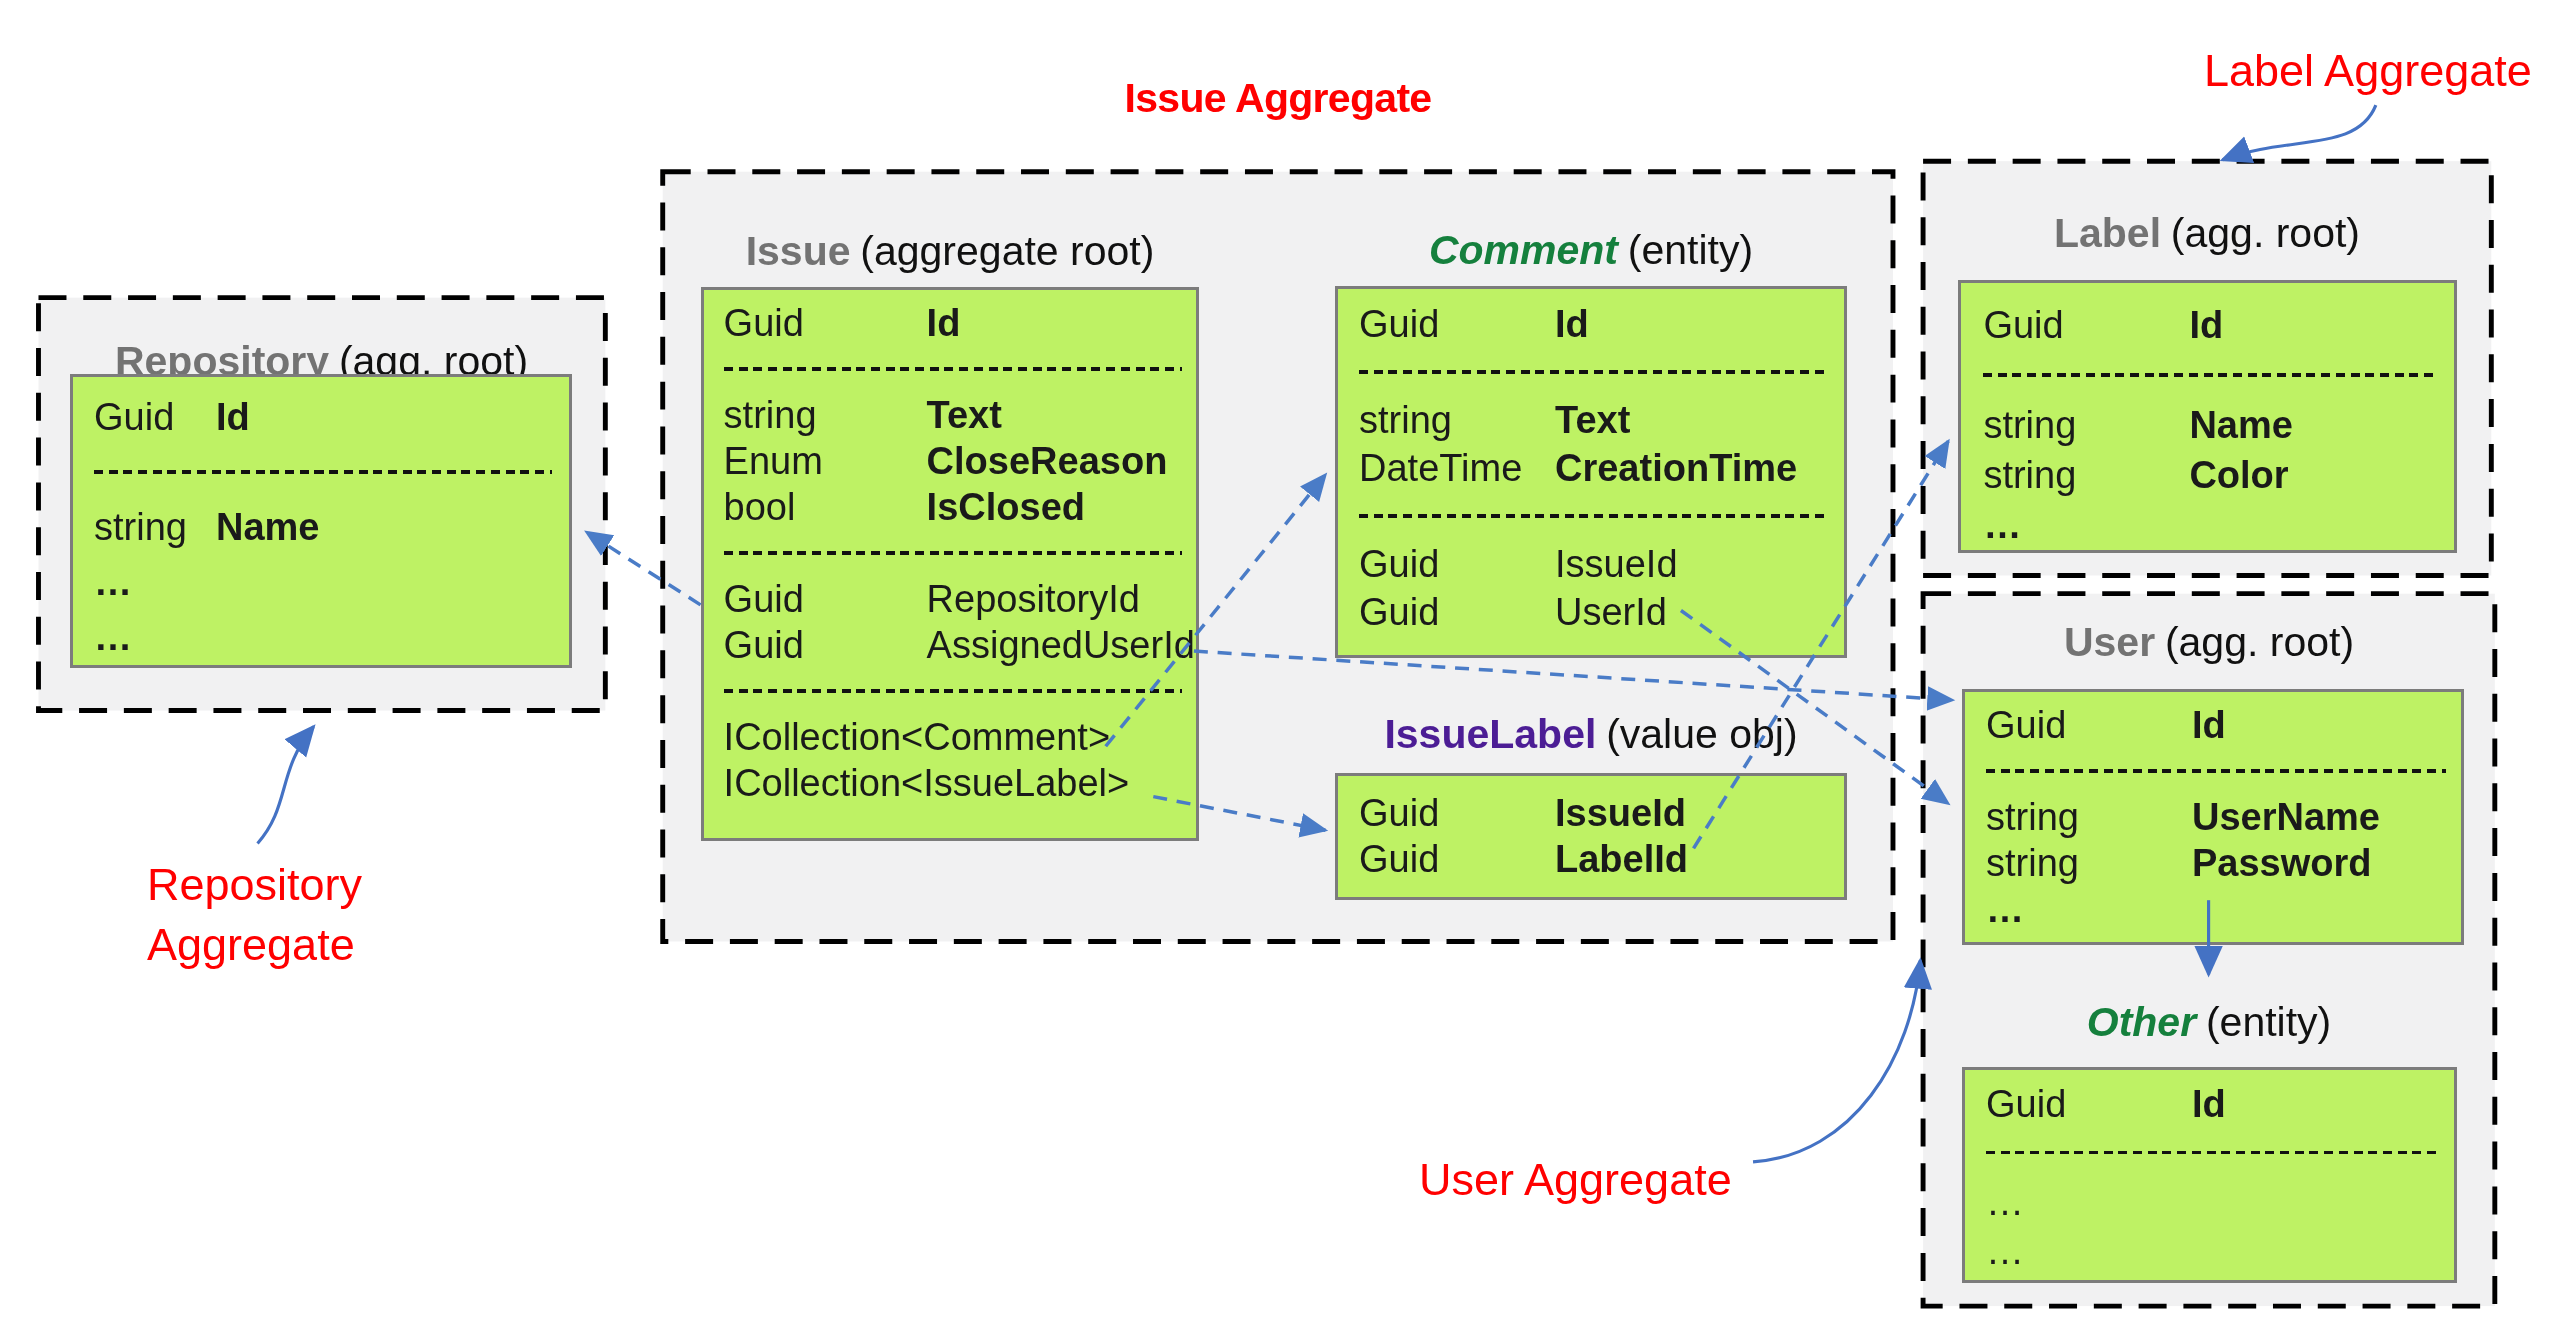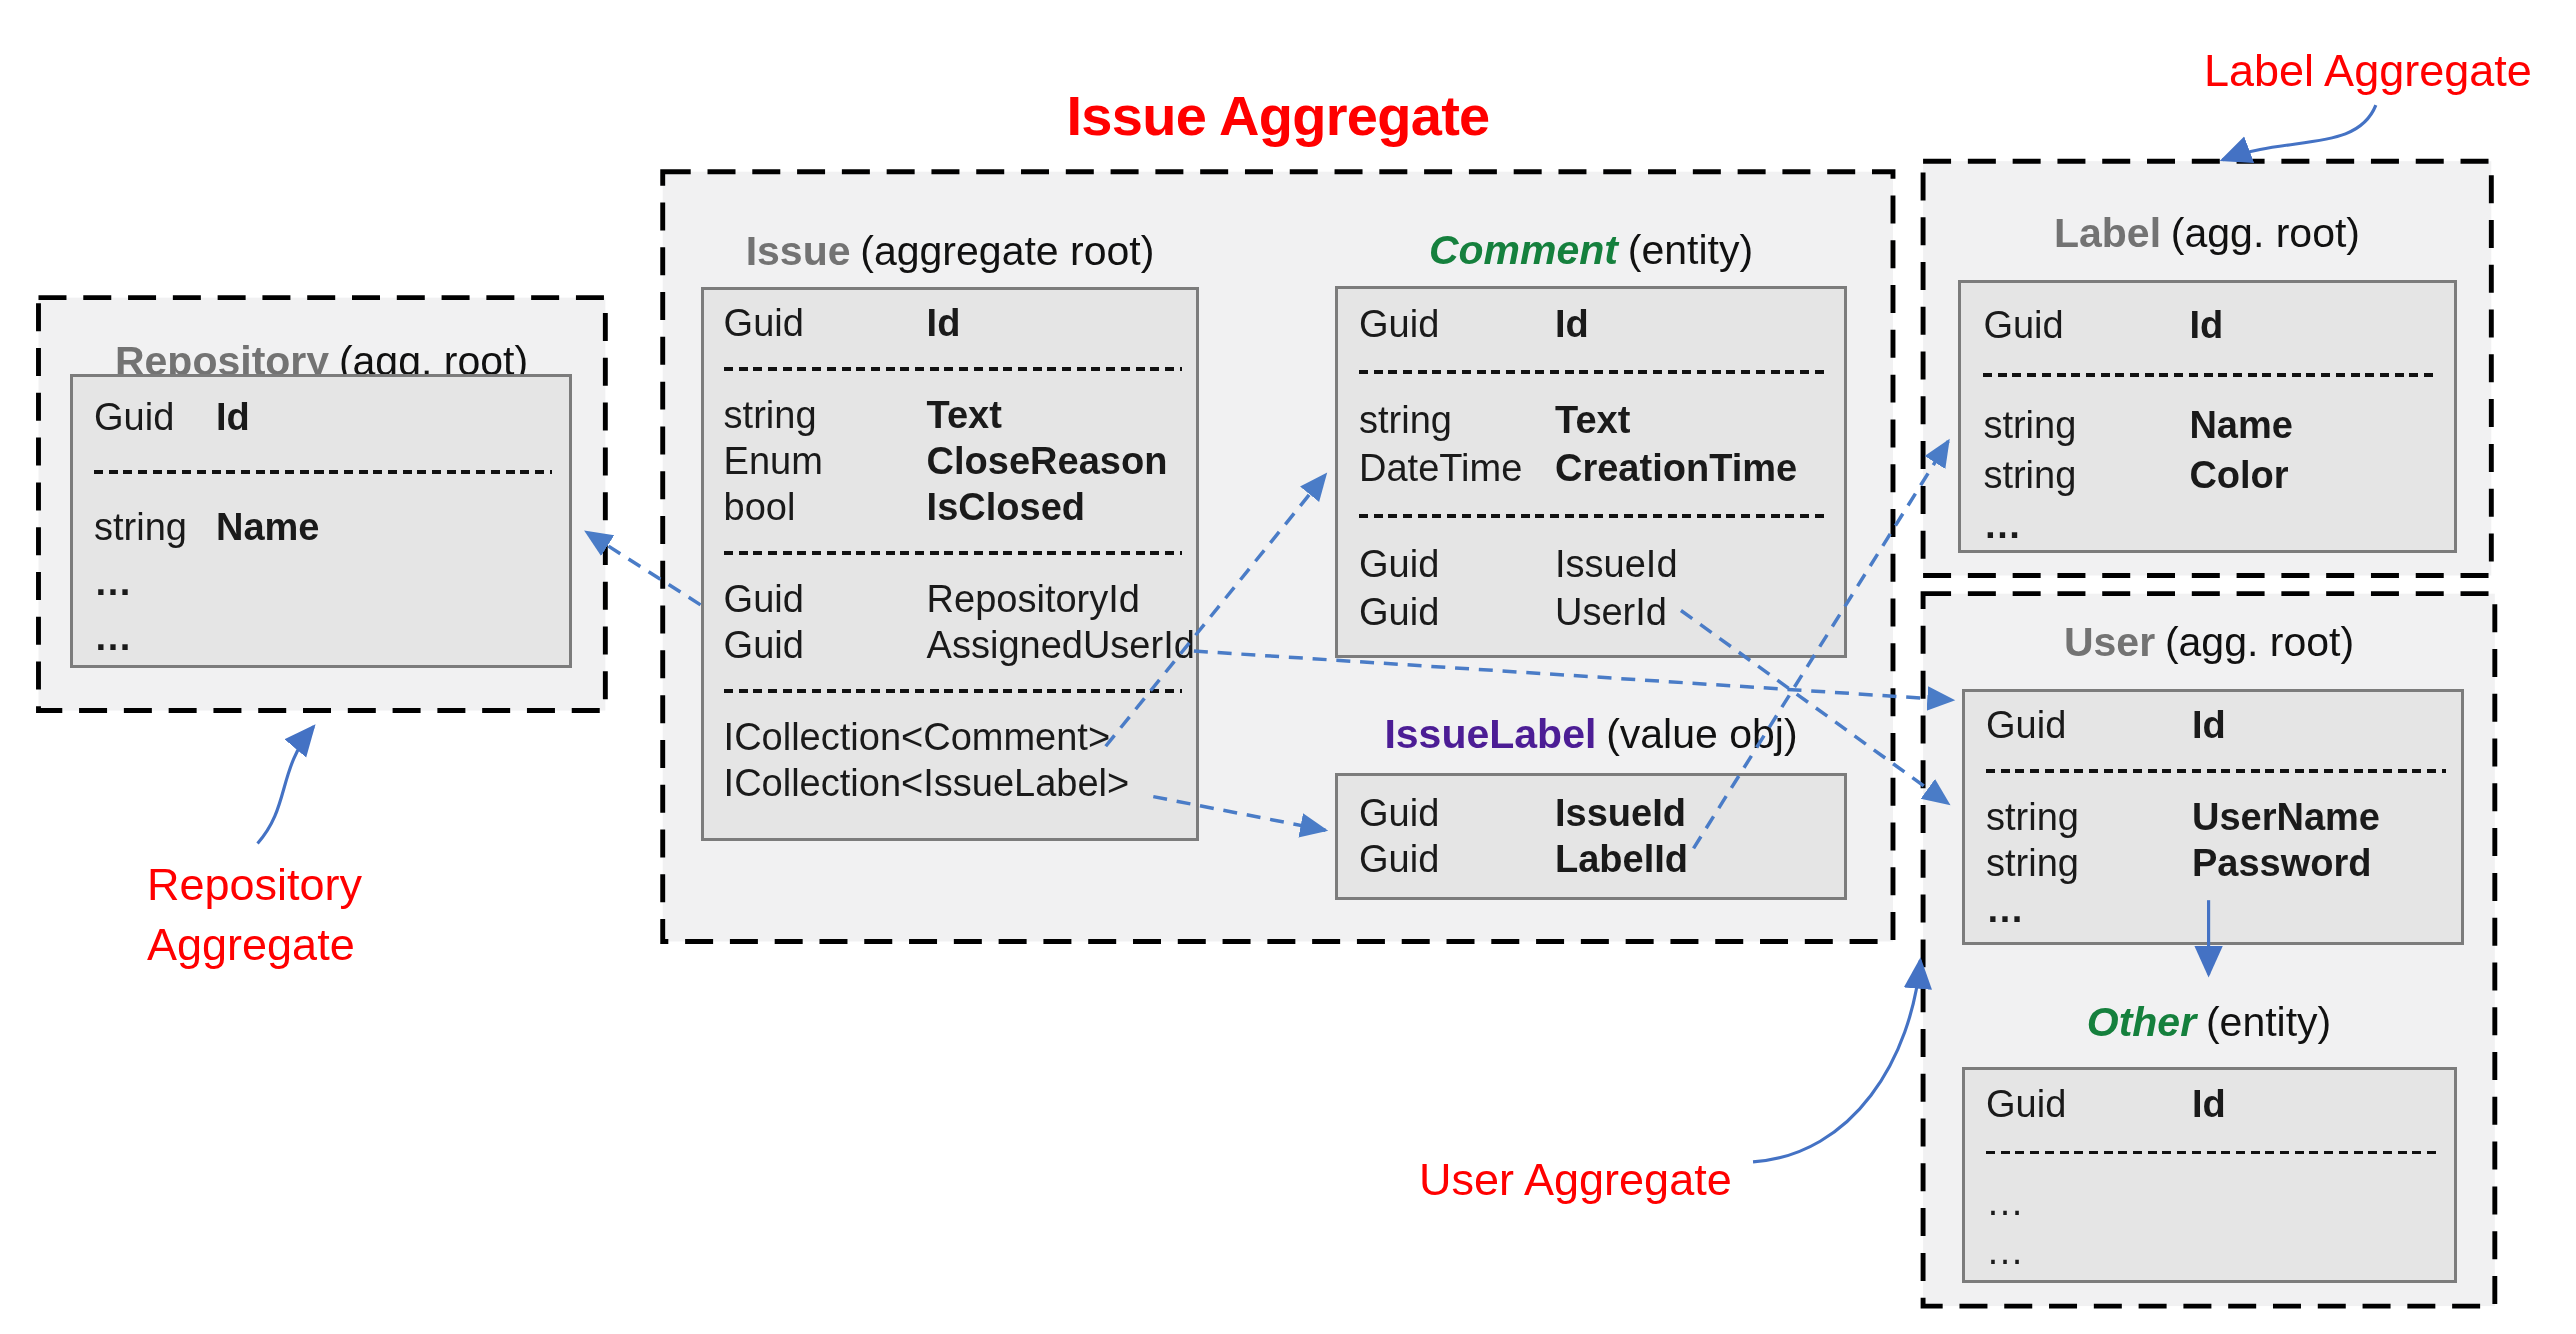--- a/index.html
+++ b/index.html
@@ -7,35 +7,35 @@
     position:relative;width:2576px;height:1335px;overflow:hidden;background:#ffffff;
     font-family:"Liberation Sans", sans-serif;color:#1a1a1a;
   }
   svg.layer{position:absolute;left:0;top:0;width:2576px;height:1335px;}
   #connector-layer{pointer-events:none;}
 
   .abs{position:absolute;}
 
   
   .main-title{
-    left:663px;top:83px;width:1230px;text-align:center;
-    font-size:56px;font-weight:bold;color:#ff0000;letter-spacing:-0.7px;
+    left:663px;top:75px;width:1230px;text-align:center;
+    font-size:41px;font-weight:bold;color:#ff0000;letter-spacing:-0.7px;
   }
 
   
   .etitle{font-size:41px;text-align:center;white-space:nowrap;color:#111;}
   .etitle .ename{font-weight:bold;}
   .etitle .ekind{font-weight:normal;margin-left:9.8px;}
   .c-red{color:#737373;}
   .c-green{color:#15803d;font-style:italic;}
   .c-cyan{color:#4c1d95;}
 
   
   .tbl{
-    background:#e5e5e5;border:3.5px solid #7c7c7c;box-sizing:border-box;
+    background:#bef264;border:3.5px solid #7c7c7c;box-sizing:border-box;
     display:flex;flex-direction:column;
   }
   .trow{display:flex;align-items:center;font-size:38px;line-height:1;}
   .trow .tcol1{flex:0 0 auto;}
   .trow .tcol2{flex:1 1 auto;}
   .bold{font-weight:bold;}
   .tdivrow{display:flex;align-items:center;}
   .tdiv{
     width:100%;height:3.5px;
     background:repeating-linear-gradient(90deg,#111 0 9px,transparent 9px 14.7px);

